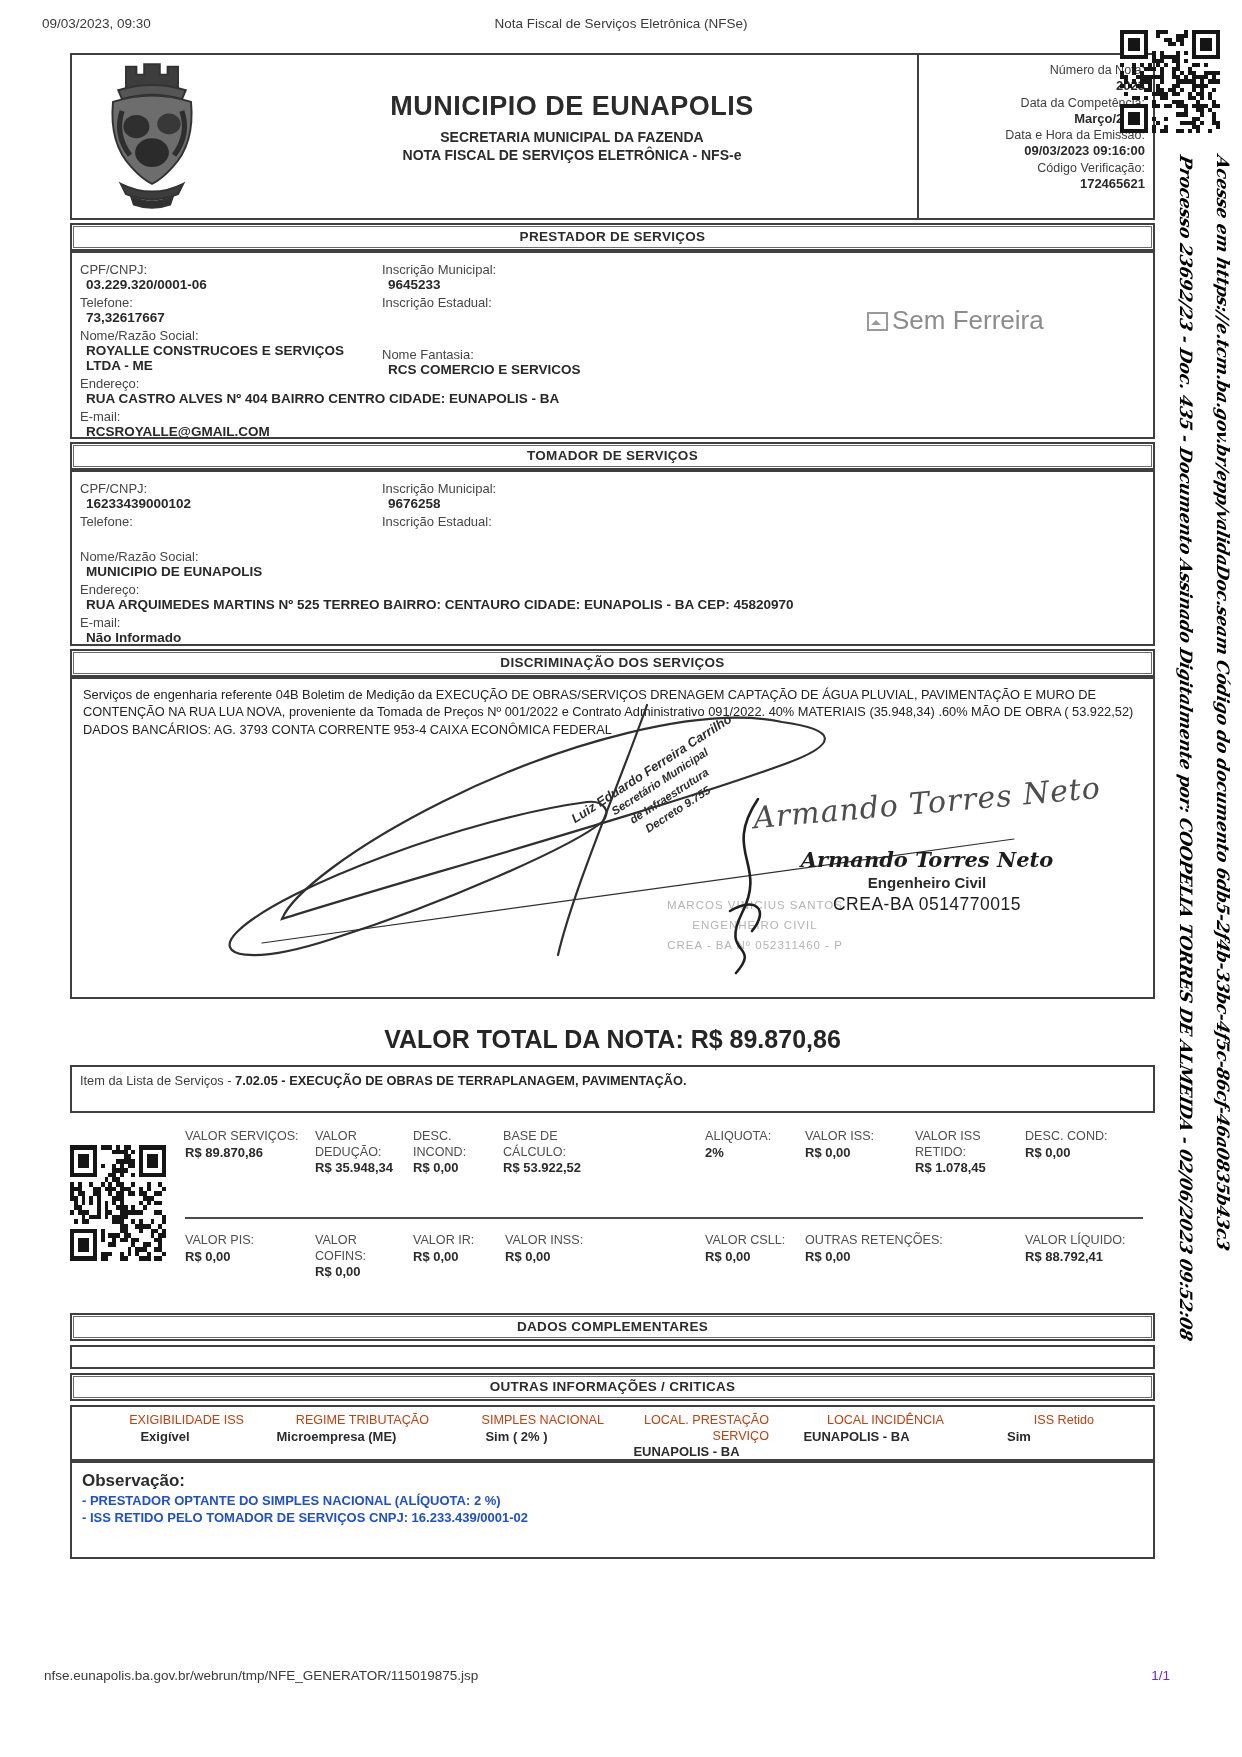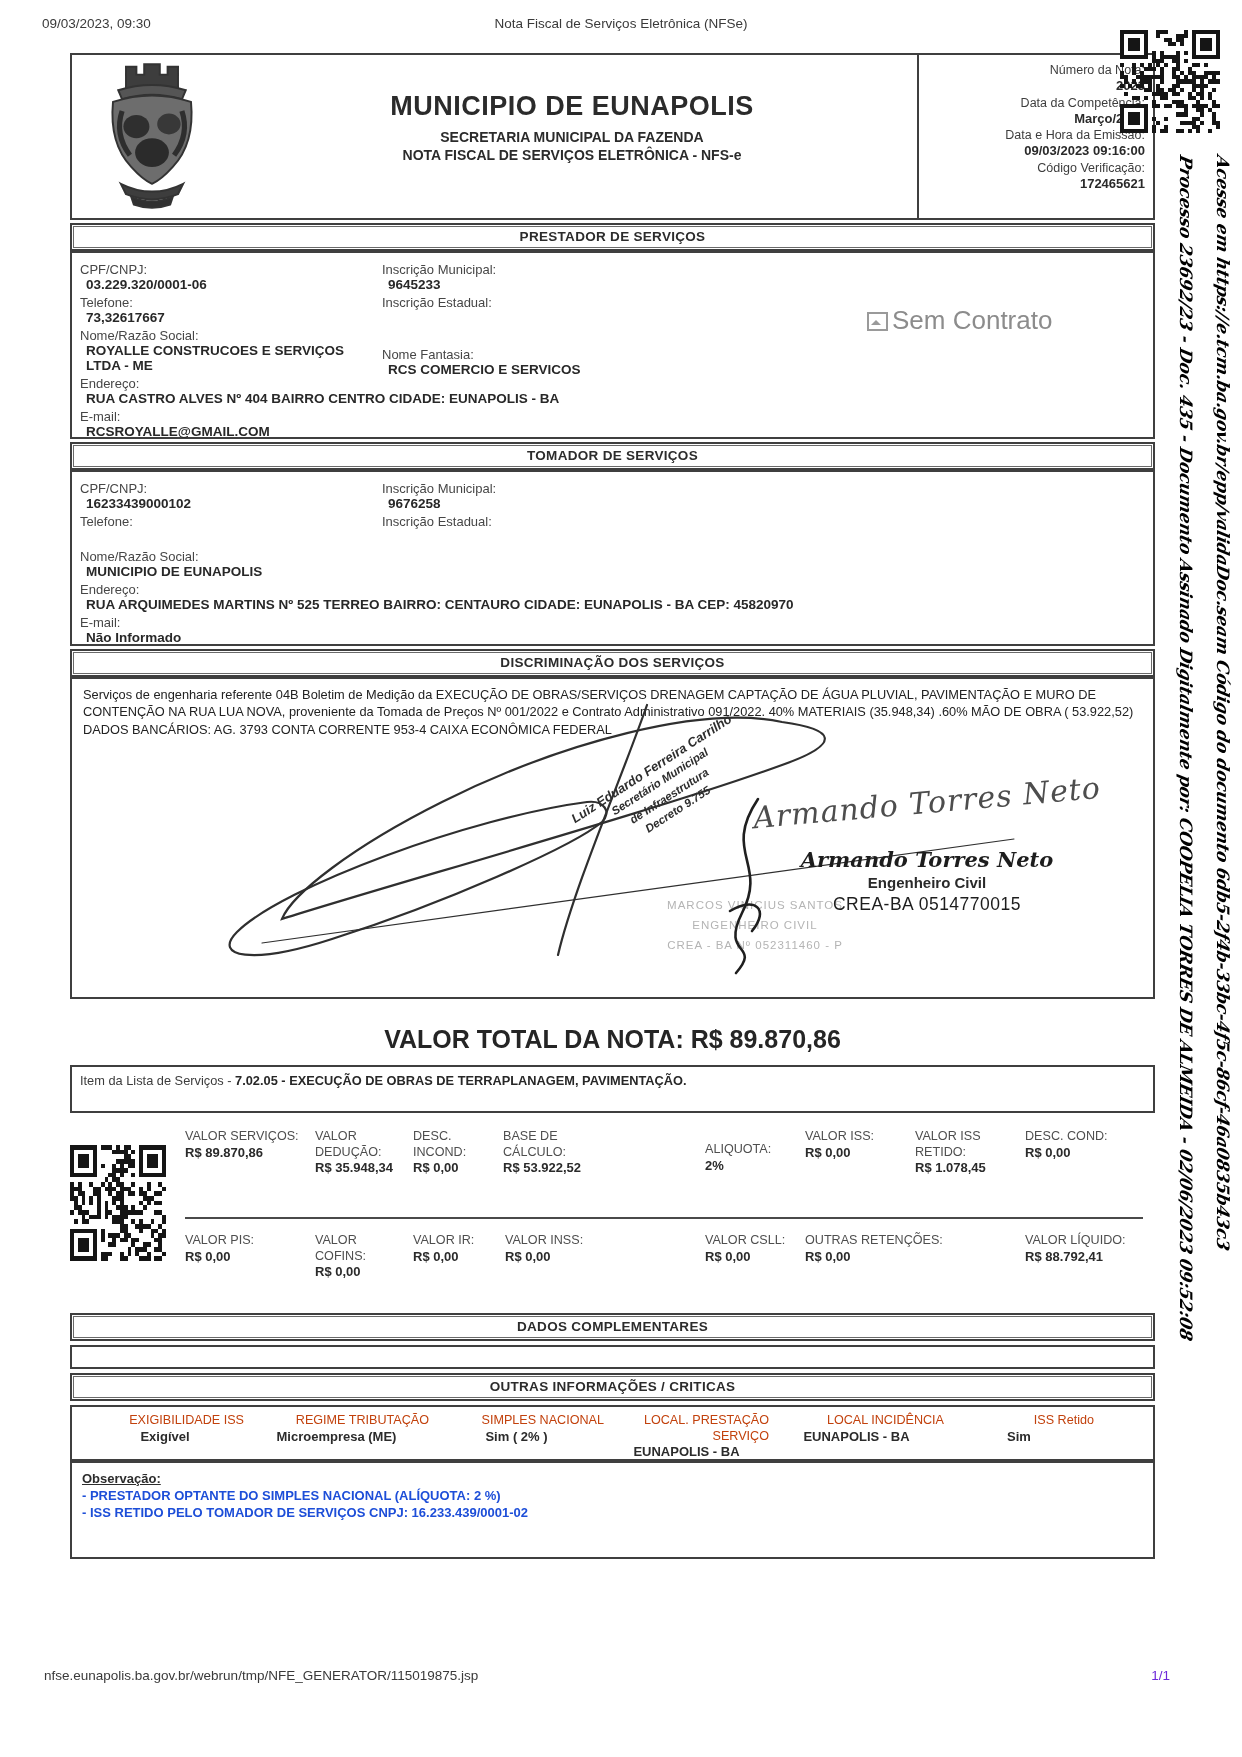--- a/index.html
+++ b/index.html
@@ -70,21 +70,21 @@
   .vcell .val2{font-size:13px;font-weight:bold;color:#2b2b2b;line-height:1.3;}
   .vdivider{position:absolute;left:115px;right:12px;top:98px;border-top:2px solid #4a4a4a;}
   .qr-bottom{position:absolute;left:0px;top:26px;width:96px;height:116px;}
   
   .empty-box{height:24px;margin-top:4px;}
   .outras-box{height:56px;margin-top:4px;display:flex;padding:6px 10px 0 14px;}
   .ocell{text-align:center;}
   .ocell .lbl2{font-size:12.6px;color:#c2410c;line-height:1.25;text-align:right;}
   .ocell .val2{font-size:13px;font-weight:bold;color:#2b2b2b;line-height:1.3;}
   .obs-box{height:98px;padding:8px 10px;}
-  .obs-title{font-size:13px;font-weight:bold;color:#2c2c2c;text-decoration:underline;}
+  .obs-title{font-size:17px;font-weight:bold;color:#2c2c2c;}
   .obs-line{font-size:13px;font-weight:bold;color:#1d4ed8;margin-top:2px;}
   .obs-line:first-of-type{margin-top:22px;}
   
   .qr-top{position:absolute;left:1120px;top:30px;width:100px;height:103px;z-index:6;}
   .margin-line{position:absolute;top:158px;white-space:nowrap;z-index:5;color:#000;
       font-family:"DejaVu Serif",serif;font-style:italic;font-weight:bold;font-size:17px;
       letter-spacing:-.3px;transform-origin:0 0;transform:rotate(90deg) skewX(-12deg);}
   .ml1{left:1196px;}
   .ml2{left:1233px;}
 </style>
@@ -351,21 +351,21 @@
       <div class="col-mid">
         <div class="lbl">Inscrição Municipal:</div>
         <div class="val">9645233</div>
         <div class="lbl">Inscrição Estadual:</div>
         <div class="gap"></div>
           <div class="gap"></div>
         <div class="lbl">Nome Fantasia:</div>
         <div class="val">RCS COMERCIO E SERVICOS</div>
       </div>
       <div class="sem-logo">
-        <span class="broken-img"></span><span>Sem Contrato</span>
+        <span class="broken-img"></span><span>Sem Ferreira</span>
       </div>
     </div>
 
     <div class="bar">TOMADOR DE SERVIÇOS</div>
     <div class="box party tomador">
       <div class="col-left">
         <div class="lbl">CPF/CNPJ:</div>
         <div class="val">16233439000102</div>
         <div class="lbl">Telefone:</div>
         <div class="gap"></div>
@@ -645,21 +645,21 @@
         <div class="val2">R$ 35.948,34</div>
       </div>
       <div class="vcell" style="left:343px;top:10px;width:86px">
         <div class="lbl2">DESC. INCOND:</div>
         <div class="val2">R$ 0,00</div>
       </div>
       <div class="vcell" style="left:433px;top:10px;width:100px">
         <div class="lbl2">BASE DE CÁLCULO:</div>
         <div class="val2">R$ 53.922,52</div>
       </div>
-      <div class="vcell" style="left:635px;top:23px;width:90px">
+      <div class="vcell" style="left:635px;top:10px;width:90px">
         <div class="lbl2">ALIQUOTA:</div>
         <div class="val2">2%</div>
       </div>
       <div class="vcell" style="left:735px;top:10px;width:100px">
         <div class="lbl2">VALOR ISS:</div>
         <div class="val2">R$ 0,00</div>
       </div>
       <div class="vcell" style="left:845px;top:10px;width:100px">
         <div class="lbl2">VALOR ISS RETIDO:</div>
         <div class="val2">R$ 1.078,45</div>

